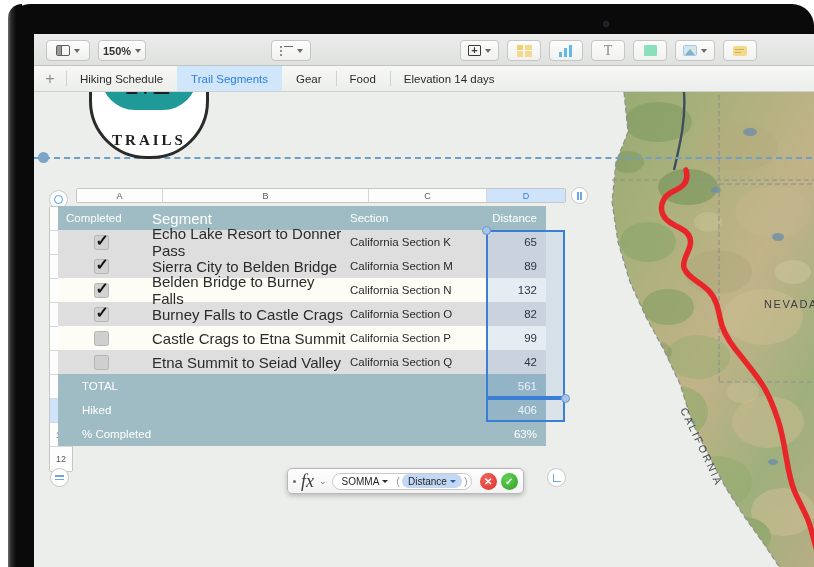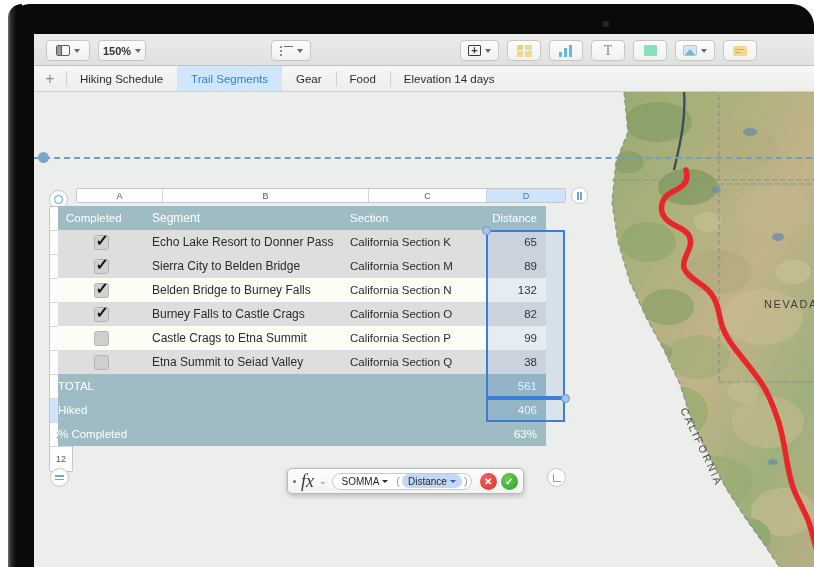--- a/index.html
+++ b/index.html
@@ -172,26 +172,26 @@
   .rh:last-child{border-bottom:none}
   .rh.sel { background:#cfe4fa; color:#5694d6; }
 
   #grid { position:absolute; left:9px; top:4px; width:488px; }
   .row { display:flex; height:24px; align-items:center; }
   .row.hdr { background:#9fbcc4; color:#fff; font-size:11.5px; }
   .row.alt0 { background:#dedede; }
   .row.alt1 { background:#fdfdf6; }
   .row.foot { background:#9fbcc4; color:#fff; font-size:11.5px; }
   .cA { width:86px; display:flex;align-items:center;justify-content:center; }
-  .cB { width:206px; padding-left:8px; font-size:12px; color:#2b2b2b; }
+  .cB { width:206px; padding-left:8px; font-size:15px; color:#2b2b2b; }
   .cC { width:118px; font-size:11.5px; color:#2b2b2b; }
   .cD { width:78px; padding-right:9px; text-align:right; font-size:11.5px; color:#2b2b2b; }
   .row.hdr .cA { justify-content:flex-start; padding-left:8px; }
   .row.hdr .cB, .row.hdr .cC, .row.hdr .cD { color:#fff; }
-  .row.foot .cA { justify-content:flex-start; padding-left:0; }
+  .row.foot .cA { justify-content:flex-start; padding-left:24px; }
   .row.foot .cD { color:#fff; }
   .foot-label { font-size:11.5px; color:#fff; }
 
   .chk { width:15px;height:15px;border-radius:2.5px; background:#cfcfcf;
          border:1px solid #b4b4b4; position:relative; cursor:default; }
   .chk.on { background:#d2d2d2; }
   .chk.on::after { content:"✓"; position:absolute; left:1px; top:-4px;
                    font-size:16px; font-weight:bold; color:#141414; line-height:18px; }
 
   
@@ -395,20 +395,26 @@
           <path id="caCurve" d="M112,318 C126,346 140,376 152,404" fill="none"></path>
           <text font-family="Liberation Sans, sans-serif" font-size="10.5" fill="#4a4a4a" letter-spacing="2.2">
             <textPath href="#caCurve" startOffset="0">CALIFORNIA</textPath>
           </text>
         </svg>
       </div>
 
       <div id="guide"></div>
       <div id="guide-dot"></div>
 
+      <div id="logo">
+        <div id="logo-shield"></div>
+        <div id="logo-teal"></div>
+        <div id="logo-m">M</div>
+        <div id="logo-text">TRAILS</div>
+      </div>
 
       <div id="table-wrap">
 
         <div id="corner-handle">
             <i></i>
           </div>
 
         <div id="colhead">
           <div class="ch" style="width:86px">A</div>
           <div class="ch" style="width:206px">B</div>
@@ -482,21 +488,21 @@
             <div class="cB">Castle Crags to Etna Summit</div>
             <div class="cC">California Section P</div>
             <div class="cD">99</div>
           </div>
           <div class="row alt0">
             <div class="cA">
                 <span class="chk"></span>
               </div>
             <div class="cB">Etna Summit to Seiad Valley</div>
             <div class="cC">California Section Q</div>
-            <div class="cD">38</div>
+            <div class="cD">42</div>
           </div>
 
           <div class="row foot">
             <div class="cA foot-label">TOTAL</div>
             <div class="cB"></div>
             <div class="cC"></div>
             <div class="cD">561</div>
           </div>
           <div class="row foot">
             <div class="cA foot-label">Hiked</div>

